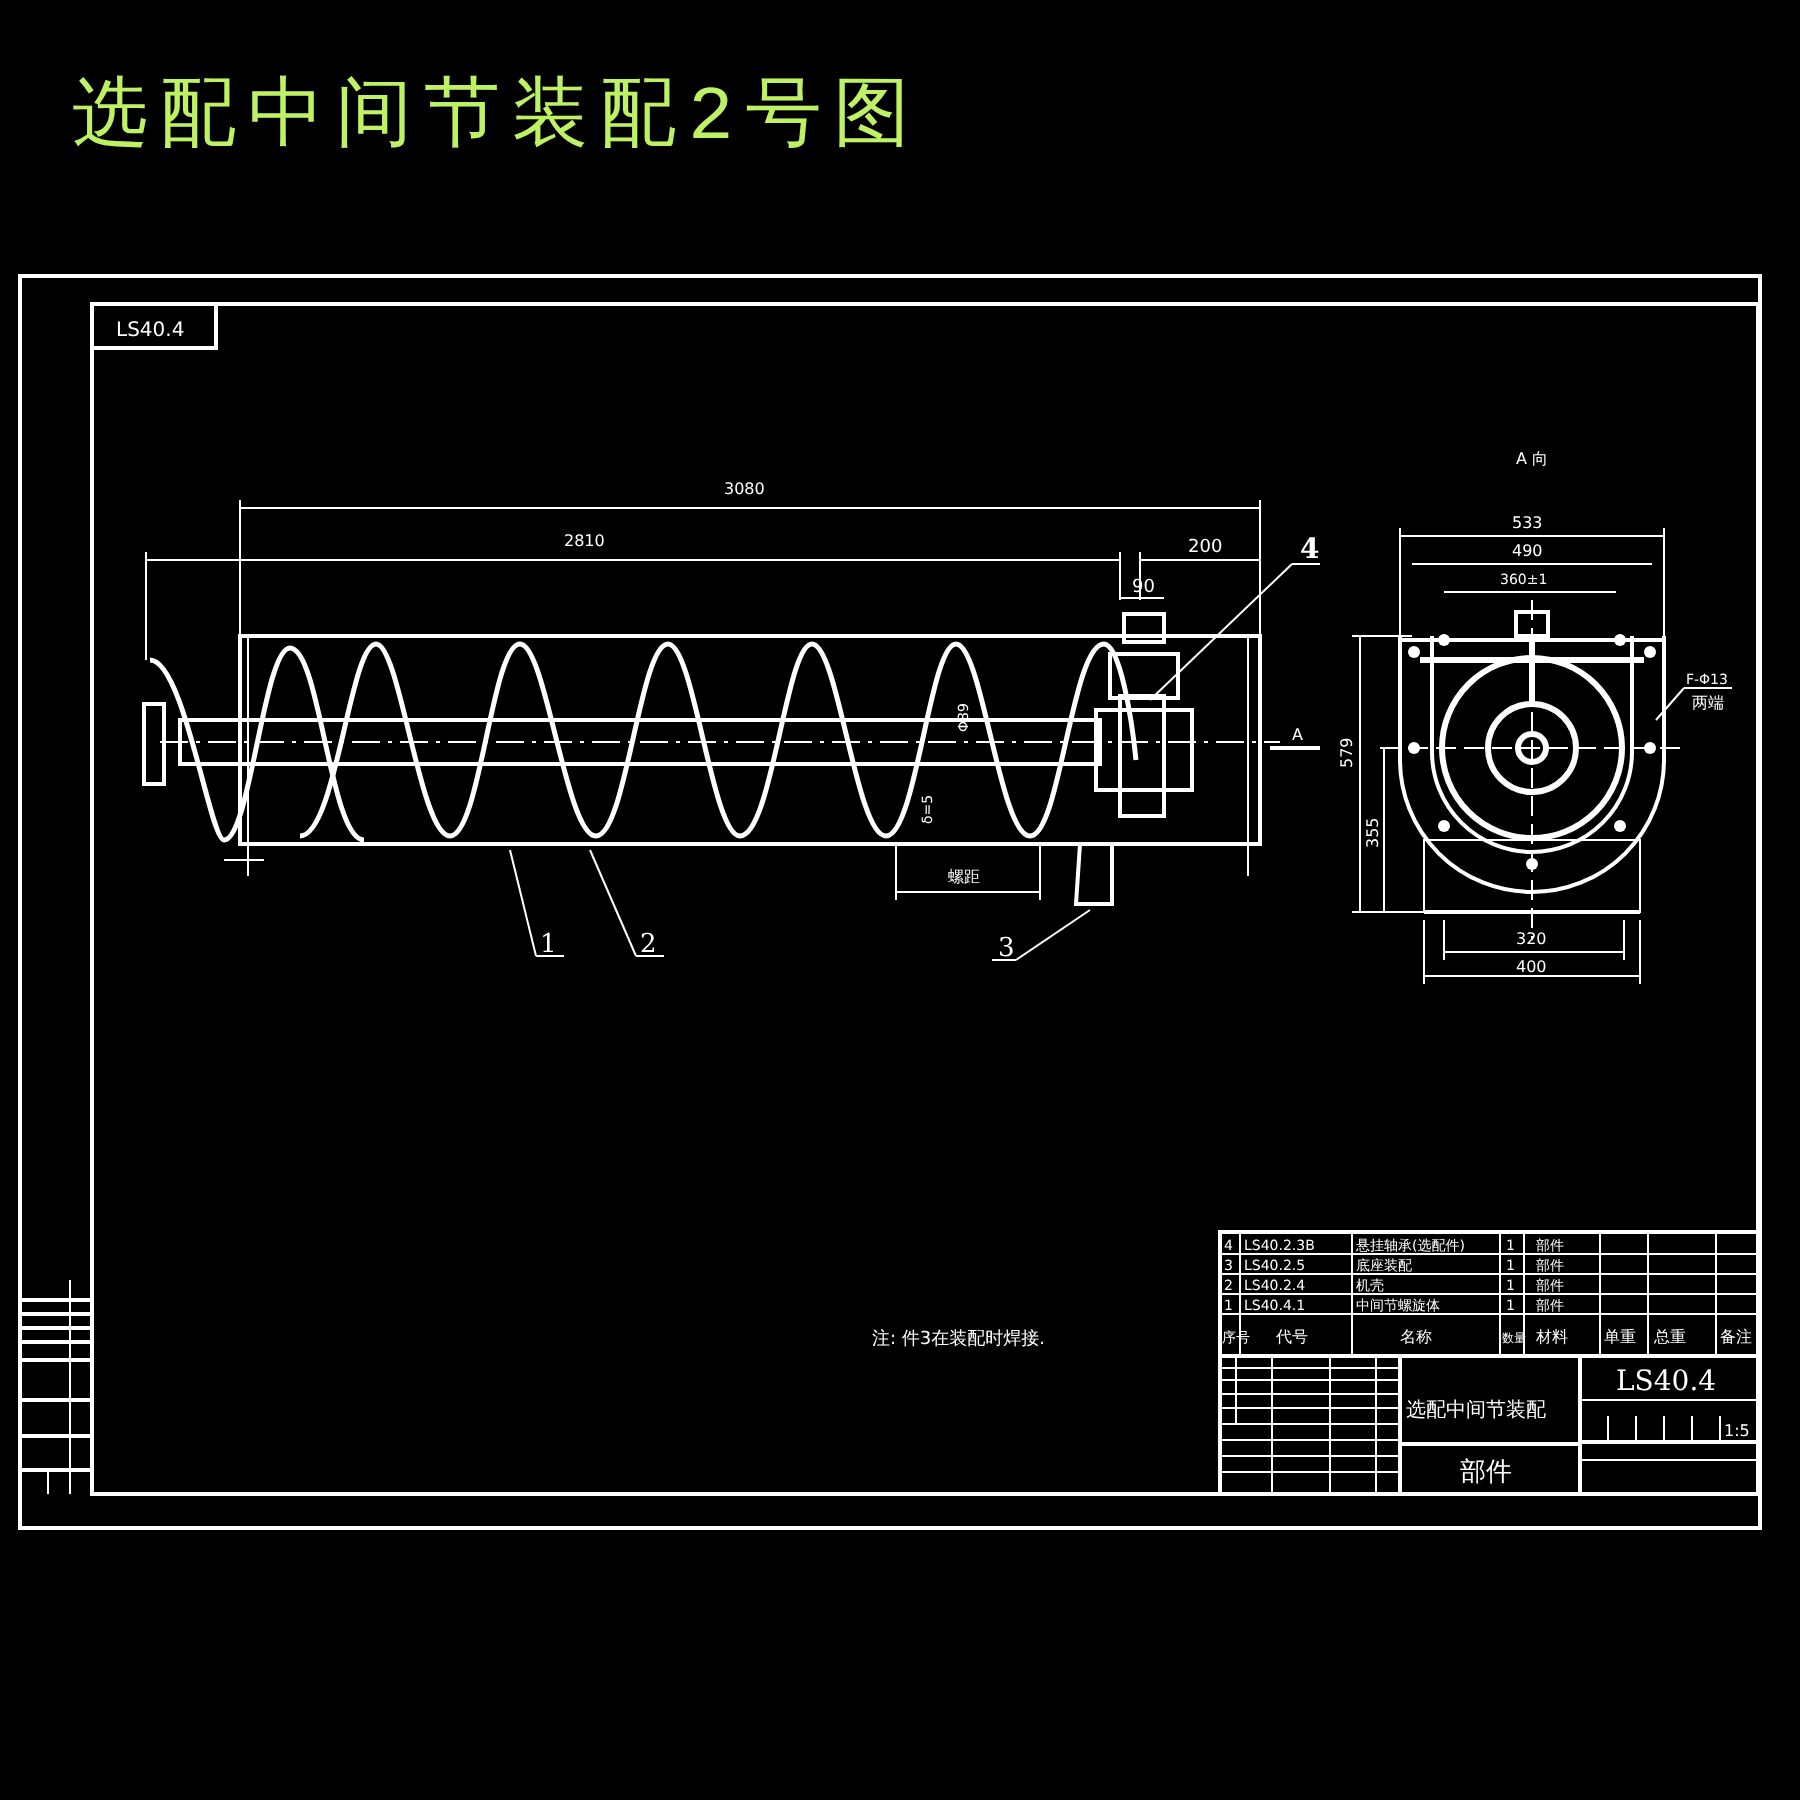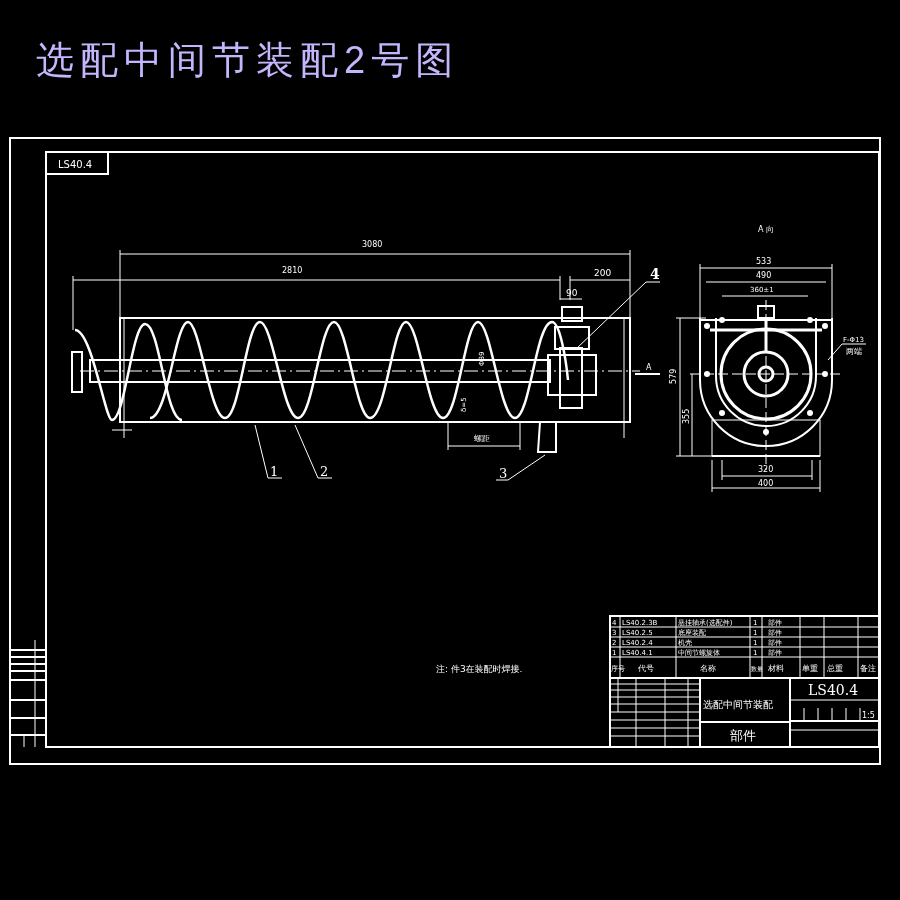--- a/index.html
+++ b/index.html
@@ -1,19 +1,19 @@
 <!DOCTYPE html>
 <html><head>
 <meta charset="utf-8">
 <style>
   html, body { margin:0; padding:0; background:#000; }
   body { width:900px; height:900px; position:relative; overflow:hidden;
          font-family:"DejaVu Sans", sans-serif; color:#fff; }
-  .title { position:absolute; left:36px; top:36px; color:#c4b5fd;
-           font-family:Liberation Sans, sans-serif; font-size:38px; letter-spacing:6px; line-height:48px; }
+  .title { position:absolute; left:36px; top:36px; color:#bef264;
+           font-family:Liberation Mono, monospace; font-size:38px; letter-spacing:6px; line-height:48px; }
   svg { position:absolute; left:0; top:0; }
   .t { fill:#fff; font-family:"DejaVu Sans", sans-serif; }
   .ts { fill:#fff; font-family:"DejaVu Serif", serif; }
 </style>
 </head>
 <body>
 
 <div class="title">选配中间节装配2号图</div>
 
 <svg width="900" height="900" viewBox="0 0 900 900">

